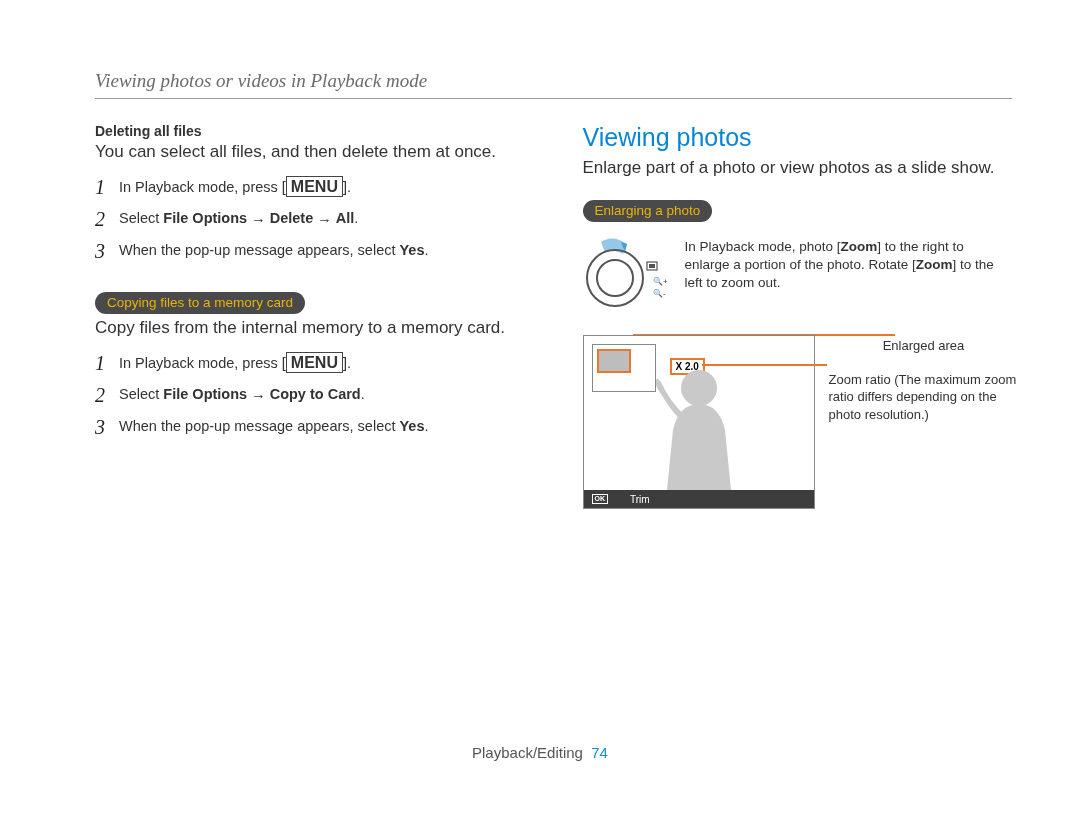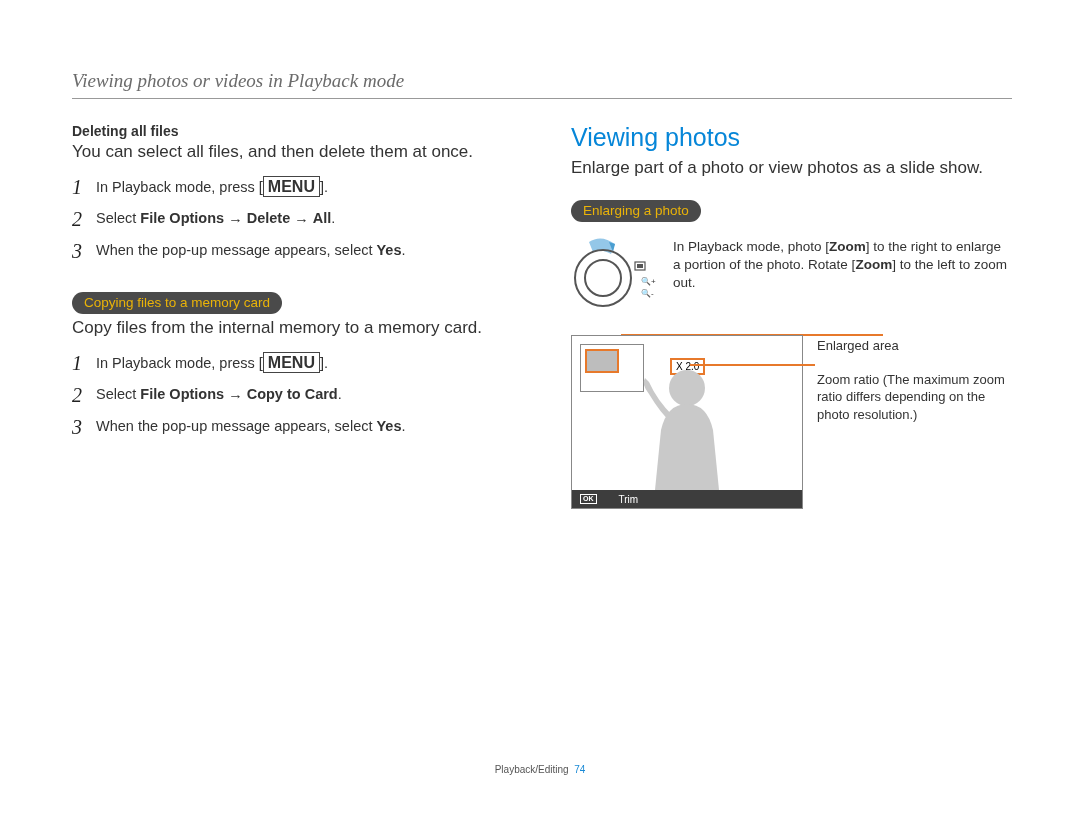--- a/index.html
+++ b/index.html
@@ -8,20 +8,21 @@
     color: #333;
     width: 1080px;
     height: 815px;
     margin: 0;
     padding: 0;
     box-sizing: border-box;
     position: relative;
   }
   .page {
     padding: 70px 68px 40px 72px;
+    margin-left: 23px;
   }
   .header {
     font-size: 19px;
     font-style: italic;
     color: #6b6b6b;
     font-family: Georgia, 'Times New Roman', serif;
     padding-bottom: 6px;
     border-bottom: 1px solid #999;
     margin-bottom: 24px;
     font-weight: 300;
@@ -129,27 +130,27 @@
   }
   .thumb-inner {
     position: absolute;
     left: 4px; top: 4px;
     width: 30px; height: 20px;
     border: 2px solid #e7792b;
     background: #bdbdbd;
   }
   .ratio {
     position: absolute;
-    left: 98px;
+    left: 86px;
     top: 22px;
     border: 2px solid #e7792b;
     background: #fff;
     color: #000;
     font-size: 10px;
-    font-weight: normal;
+    font-weight: bold;
     padding: 1px 4px;
   }
   .silhouette {
     position: absolute;
     bottom: 18px;
     left: 50%;
     transform: translateX(-50%);
   }
   .trimbar {
     position: absolute;
@@ -179,32 +180,32 @@
     z-index: -1;
   }
   .callouts {
     position: absolute;
     left: 246px;
     top: 2px;
     font-size: 13px;
     line-height: 1.35;
     width: 190px;
   }
-  .callouts .ct1 { margin-bottom: 16px; }
+  .callouts .ct1 { margin-bottom: 16px; text-align: center; }
   .line-to-ratio {
     position: absolute;
     left: 118px; top: 28px; width: 125px; height: 1px;
     border-top: 2px solid #e7792b;
   }
   .footer {
     text-align: center;
-    font-size: 10px;
+    font-size: 15px;
     color: #555;
     position: absolute;
-    bottom: 40px;
+    bottom: 54px;
     left: 0; right: 0;
   }
   .footer .pg { color: #1a8ad6; }
 </style>
 </head>
 <body>
 
 <div class="page">
   <div class="header">Viewing photos or videos in Playback mode</div>
 

